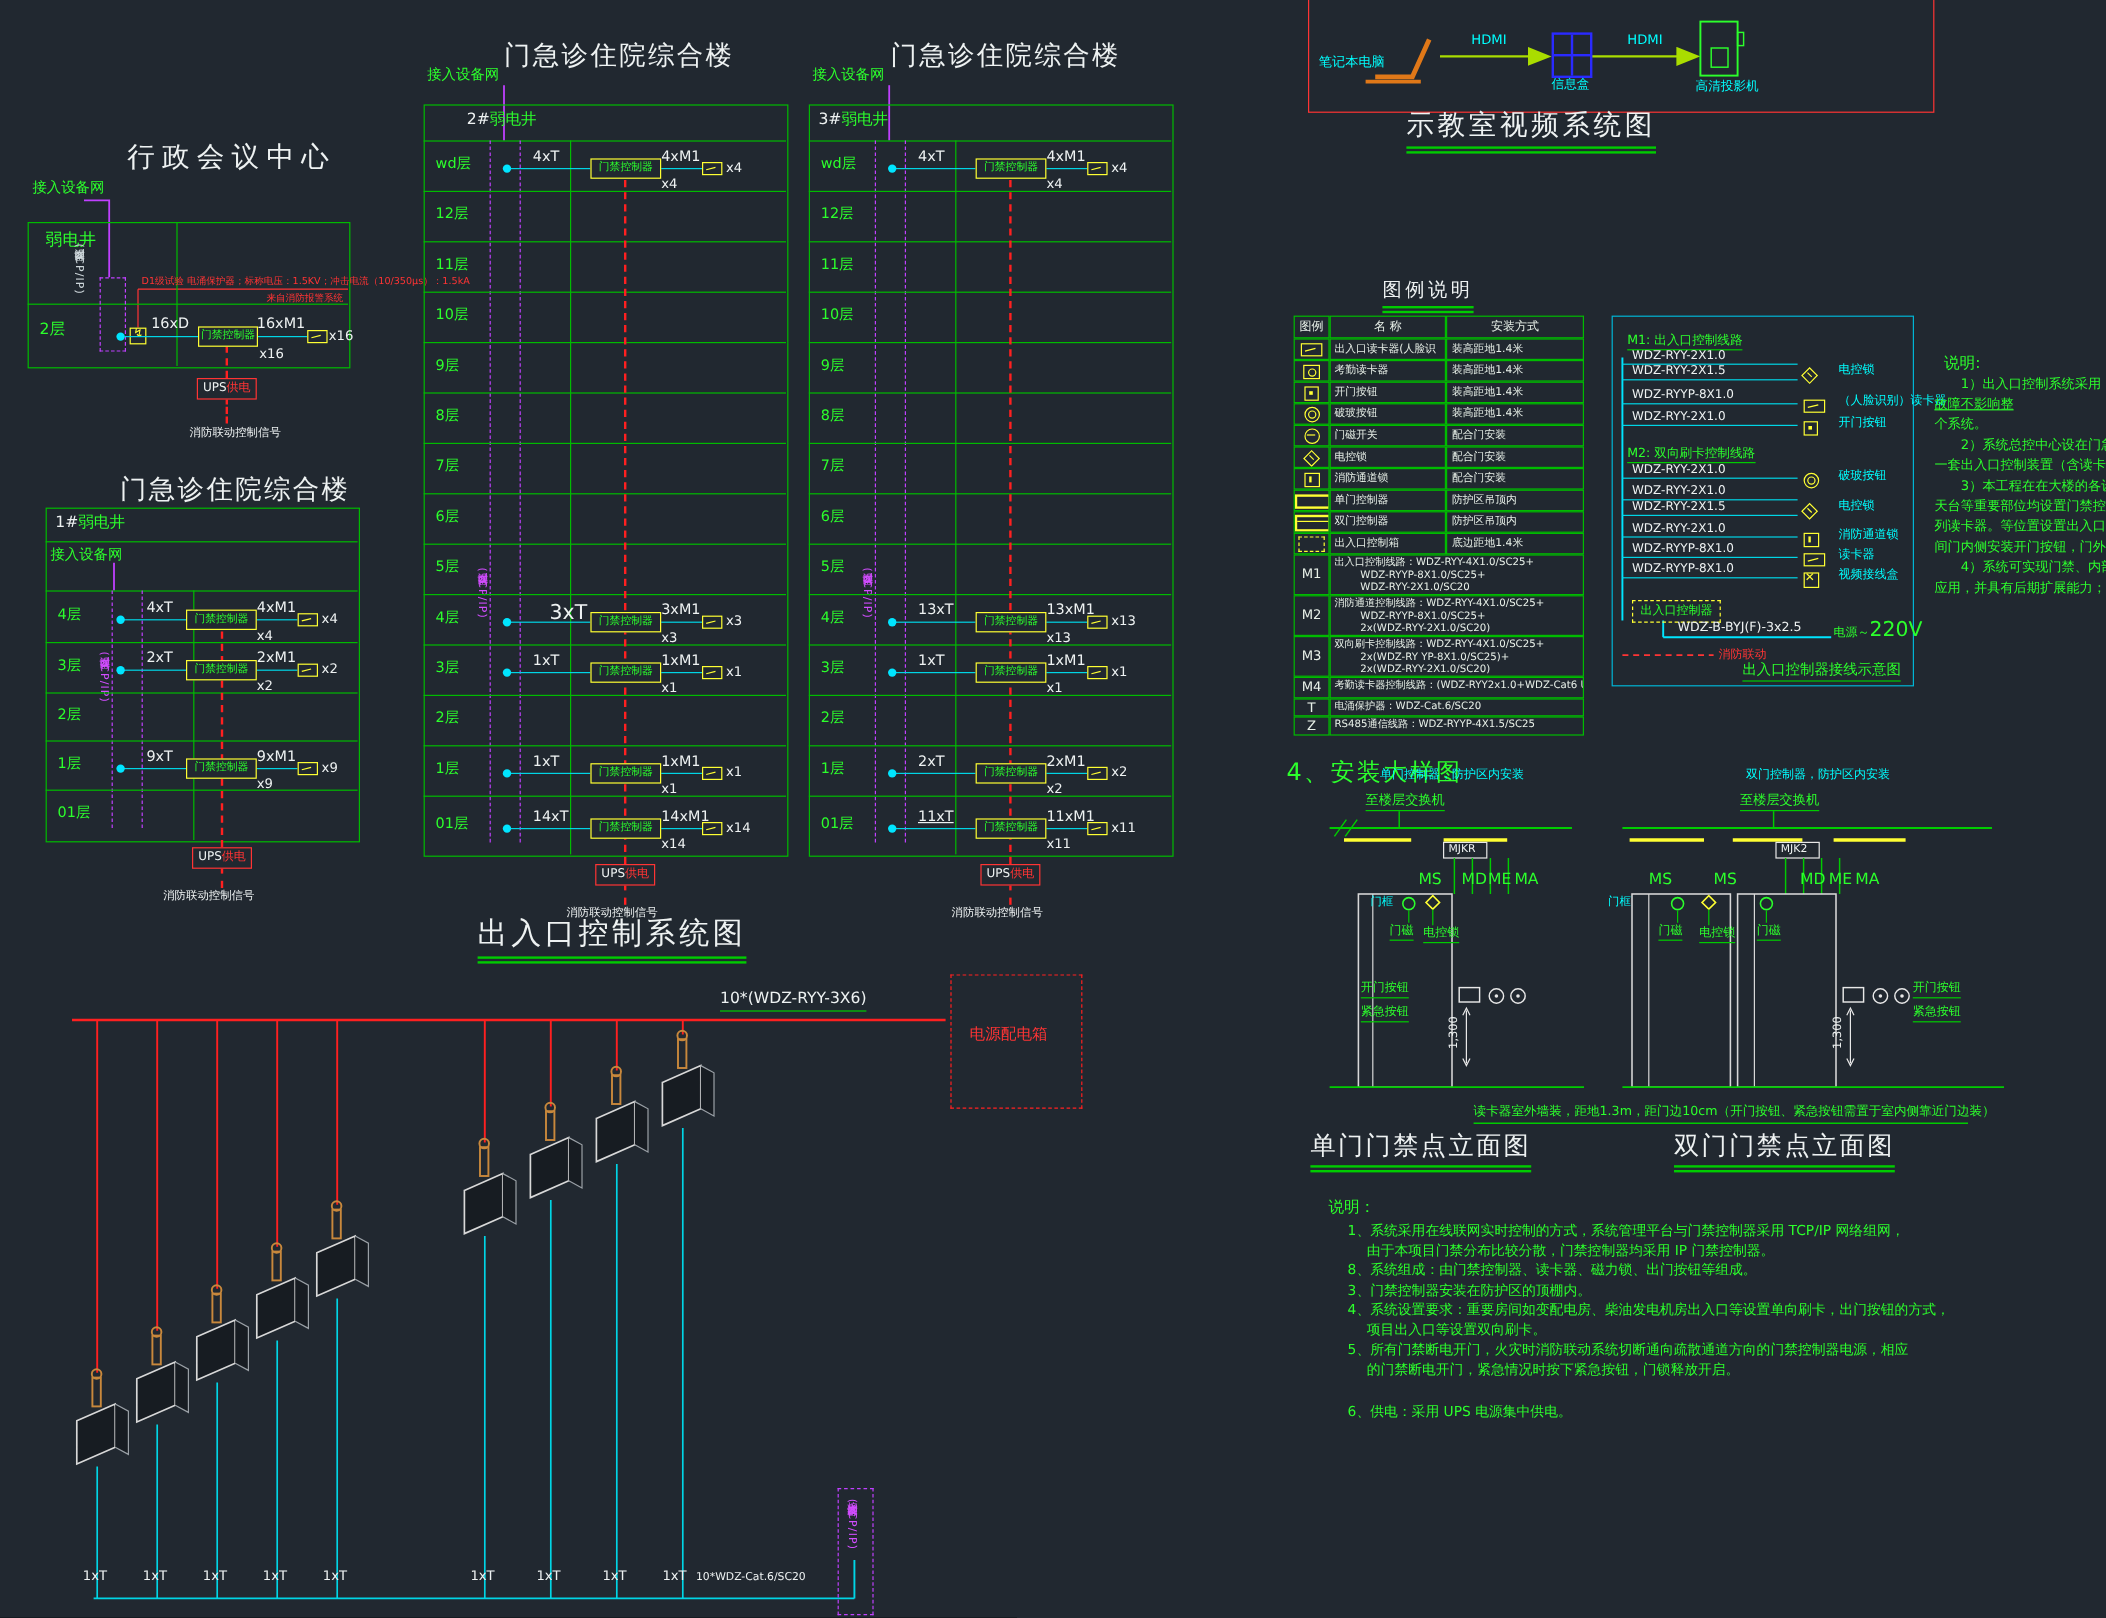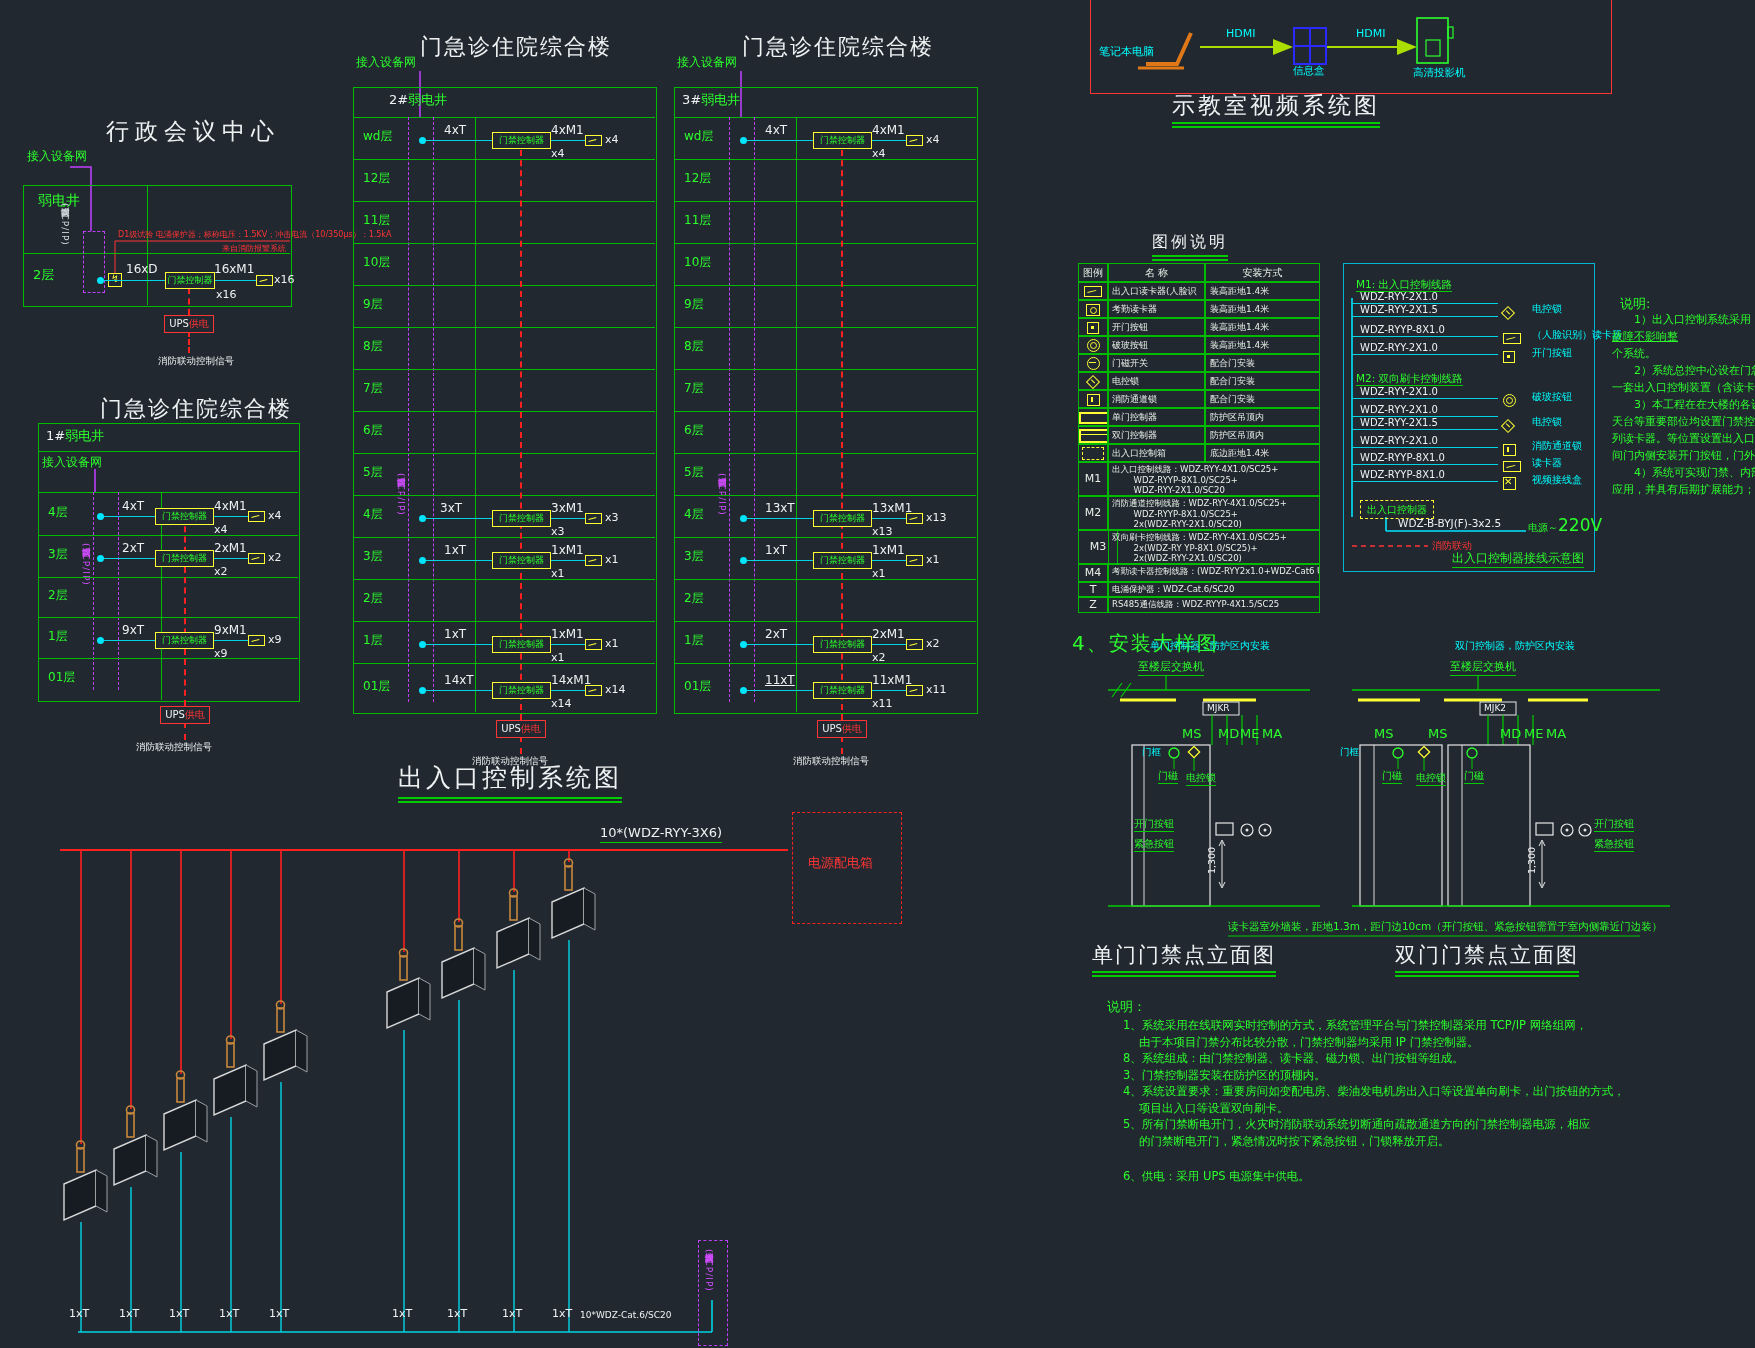--- a/index.html
+++ b/index.html
@@ -324,21 +324,21 @@
     <div class="t " style="left: 353px; top: 369px; width: 302px; height: 0px; border-top: 1px solid rgb(0, 187, 0);"></div>
     <div class="t g" style="left: 363px; top: 382px; font-size: 12px;">7层</div>
     <div class="t " style="left: 353px; top: 411px; width: 302px; height: 0px; border-top: 1px solid rgb(0, 187, 0);"></div>
     <div class="t g" style="left: 363px; top: 424px; font-size: 12px;">6层</div>
     <div class="t " style="left: 353px; top: 453px; width: 302px; height: 0px; border-top: 1px solid rgb(0, 187, 0);"></div>
     <div class="t g" style="left: 363px; top: 466px; font-size: 12px;">5层</div>
     <div class="t " style="left: 353px; top: 495px; width: 302px; height: 0px; border-top: 1px solid rgb(0, 187, 0);"></div>
     <div class="t g" style="left: 363px; top: 508px; font-size: 12px;">4层</div>
     <div class="t dot" style="left: 419px; top: 515px;"></div>
     <div class="t " style="left: 422px; top: 518px; width: 70px; height: 0px; border-top: 1.5px solid rgb(0, 213, 229);"></div>
-    <div class="t w" style="left: 440px; top: 502px; font-size: 12px;">3xT</div>
+    <div class="t w" style="left: 458px; top: 502px; font-size: 17px;">3xT</div>
     <div class="t ctl" style="left: 492px; top: 510px; width: 57px; height: 15px;">门禁控制器</div>
     <div class="t w" style="left: 551px; top: 526px; font-size: 11px;">x3</div>
     <div class="t " style="left: 549px; top: 518px; width: 36px; height: 0px; border-top: 1.5px solid rgb(0, 213, 229);"></div>
     <div class="t w" style="left: 551px; top: 502px; font-size: 12px;">3xM1</div>
     <div class="t rdr" style="left: 585px; top: 513px;"></div>
     <div class="t w" style="left: 605px; top: 512px; font-size: 11px;">x3</div>
     <div class="t " style="left: 353px; top: 537px; width: 302px; height: 0px; border-top: 1px solid rgb(0, 187, 0);"></div>
     <div class="t g" style="left: 363px; top: 550px; font-size: 12px;">3层</div>
     <div class="t dot" style="left: 419px; top: 557px;"></div>
     <div class="t " style="left: 422px; top: 560px; width: 70px; height: 0px; border-top: 1.5px solid rgb(0, 213, 229);"></div>
@@ -494,21 +494,21 @@
     <div class="legend-cell" style="left: 1108px; top: 444px; width: 97px; height: 18px; color: rgb(232, 240, 232); font-size: 9px; line-height: 17px; padding-left: 3px;">出入口控制箱</div>
     <div class="legend-cell" style="left: 1205px; top: 444px; width: 115px; height: 18px; color: rgb(232, 240, 232); font-size: 9px; line-height: 17px; padding-left: 4px;">底边距地1.4米</div>
     <div class="legend-cell" style="left: 1078px; top: 462px; width: 30px; height: 34px; color: rgb(232, 240, 232); font-size: 11px; text-align: center; line-height: 32px;">M1</div>
     <div class="legend-cell" style="left: 1108px; top: 462px; width: 212px; height: 34px; color: rgb(232, 240, 232); font-size: 8.5px; white-space: pre; line-height: 10.5px; padding: 1px 0px 12px 3px;">出入口控制线路：WDZ-RYY-4X1.0/SC25+
         WDZ-RYYP-8X1.0/SC25+
         WDZ-RYY-2X1.0/SC20</div>
     <div class="legend-cell" style="left: 1078px; top: 496px; width: 30px; height: 34px; color: rgb(232, 240, 232); font-size: 11px; text-align: center; line-height: 32px;">M2</div>
     <div class="legend-cell" style="left: 1108px; top: 496px; width: 212px; height: 34px; color: rgb(232, 240, 232); font-size: 8.5px; white-space: pre; line-height: 10.5px; padding: 1px 0px 0px 3px;">消防通道控制线路：WDZ-RYY-4X1.0/SC25+
         WDZ-RYYP-8X1.0/SC25+
         2x(WDZ-RYY-2X1.0/SC20)</div>
-    <div class="legend-cell" style="left: 1078px; top: 530px; width: 40px; height: 34px; color: rgb(232, 240, 232); font-size: 11px; text-align: center; line-height: 32px;">M3</div>
+    <div class="legend-cell" style="left: 1078px; top: 530px; width: 30px; height: 34px; color: rgb(232, 240, 232); font-size: 11px; text-align: center; line-height: 32px;">M3</div>
     <div class="legend-cell" style="left: 1108px; top: 530px; width: 212px; height: 34px; color: rgb(232, 240, 232); font-size: 8.5px; white-space: pre; line-height: 10.5px; padding: 1px 0px 0px 3px;">双向刷卡控制线路：WDZ-RYY-4X1.0/SC25+
         2x(WDZ-RY YP-8X1.0/SC25)+
         2x(WDZ-RYY-2X1.0/SC20)</div>
     <div class="legend-cell" style="left: 1078px; top: 564px; width: 30px; height: 18px; color: rgb(232, 240, 232); font-size: 11px; text-align: center; line-height: 16px;">M4</div>
     <div class="legend-cell" style="left: 1108px; top: 564px; width: 212px; height: 18px; color: rgb(232, 240, 232); font-size: 8.5px; white-space: pre; line-height: 10.5px; padding: 1px 0px 0px 3px;">考勤读卡器控制线路：(WDZ-RYY2x1.0+WDZ-Cat6 UTP4P)/SC25</div>
     <div class="legend-cell" style="left: 1078px; top: 582px; width: 30px; height: 15px; color: rgb(232, 240, 232); font-size: 11px; text-align: center; line-height: 13px;">T</div>
     <div class="legend-cell" style="left: 1108px; top: 582px; width: 212px; height: 15px; color: rgb(232, 240, 232); font-size: 8.5px; white-space: pre; line-height: 10.5px; padding: 1px 0px 0px 3px;">电涌保护器：WDZ-Cat.6/SC20</div>
     <div class="legend-cell" style="left: 1078px; top: 597px; width: 30px; height: 16px; color: rgb(232, 240, 232); font-size: 11px; text-align: center; line-height: 14px;">Z</div>
     <div class="legend-cell" style="left: 1108px; top: 597px; width: 212px; height: 16px; color: rgb(232, 240, 232); font-size: 8.5px; white-space: pre; line-height: 10.5px; padding: 1px 0px 0px 3px;">RS485通信线路：WDZ-RYYP-4X1.5/SC25</div>
     <div class="t " style="left: 1352px; top: 303px; width: 146px; height: 0px; border-top: 1.5px solid rgb(0, 213, 229);"></div>

